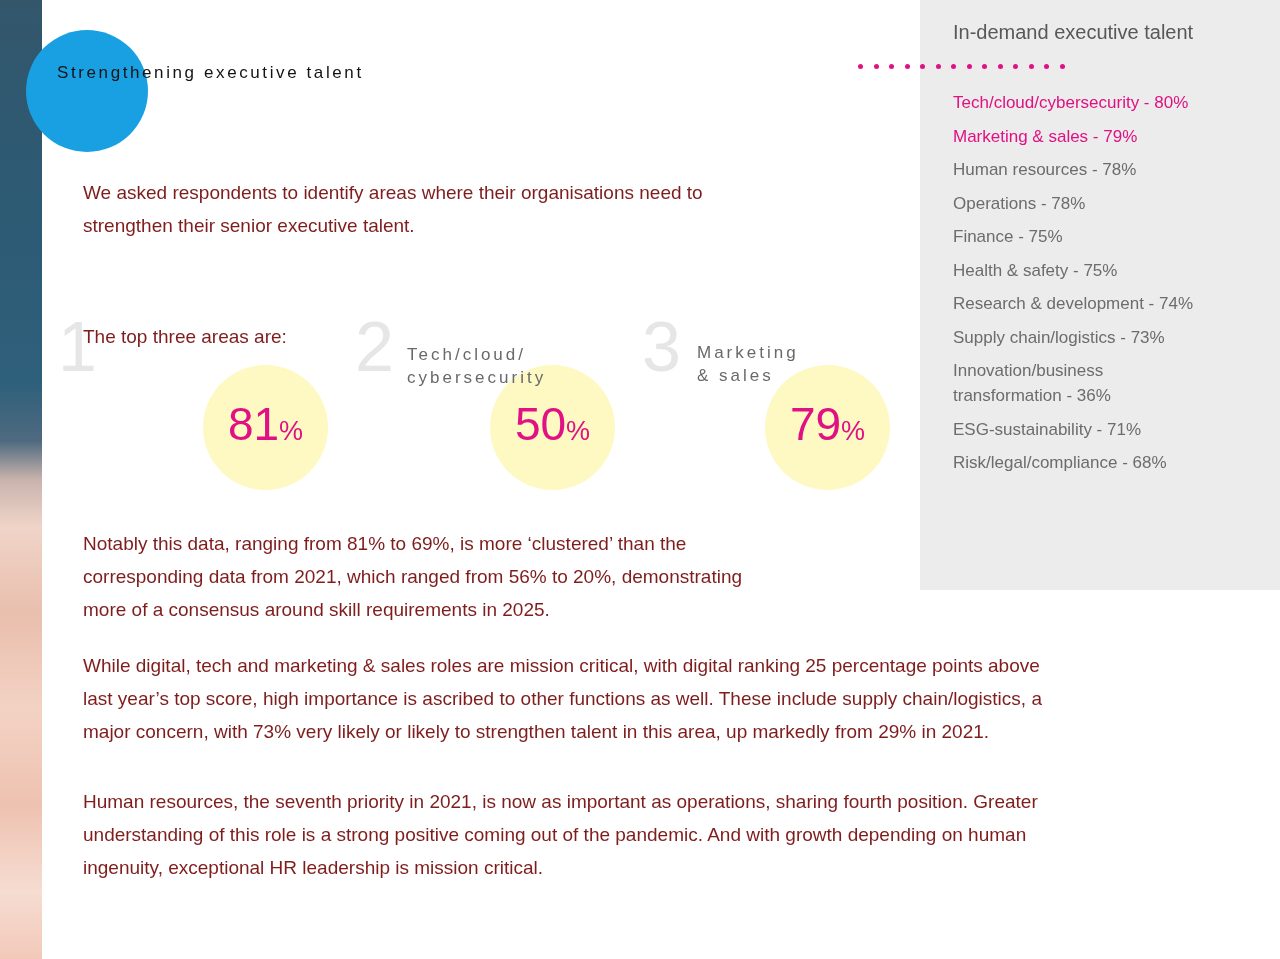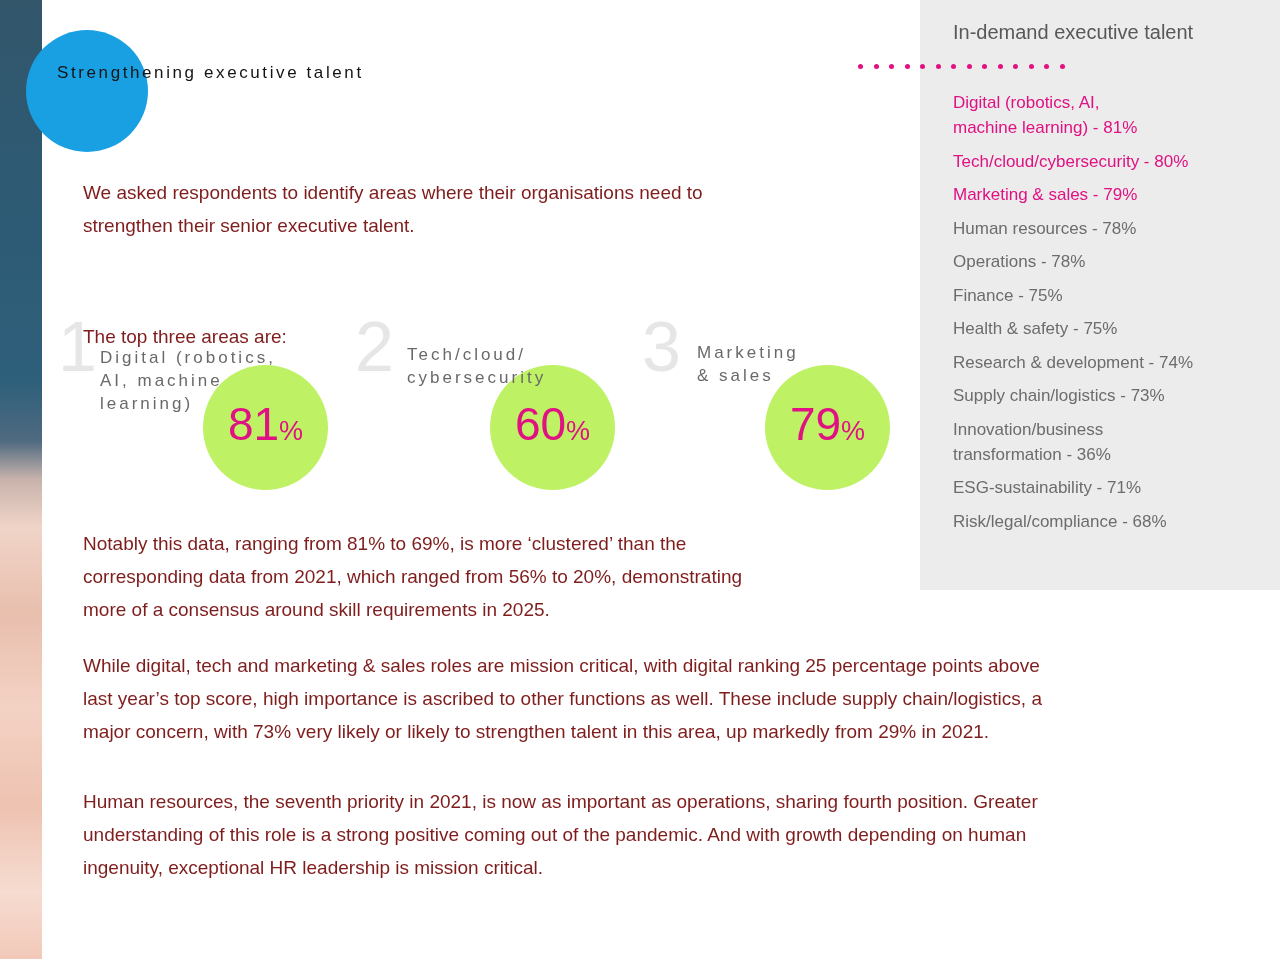--- a/index.html
+++ b/index.html
@@ -94,21 +94,21 @@
   }
   .sl-1 { left: 100px; top: 346px; }
   .sl-2 { left: 407px; top: 343px; }
   .sl-3 { left: 697px; top: 341px; }
 
   .stat-circle {
     position: absolute;
     top: 365px;
     width: 125px; height: 125px;
     border-radius: 50%;
-    background: #bef264;
+    background: #fef9c3;
     display: flex;
     align-items: center;
     justify-content: center;
     z-index: 2;
   }
   .sc-1 { left: 203px; }
   .sc-2 { left: 490px; }
   .sc-3 { left: 765px; }
 
   .stat-value {
@@ -173,32 +173,29 @@
 
   <div class="blue-circle"></div>
 
   <h1 class="page-title">Strengthening executive talent</h1>
 
   <p class="body-text p-intro">We asked respondents to identify areas where their organisations need to
 strengthen their senior executive talent.</p>
   <p class="body-text p-leadin">The top three areas are:</p>
 
   <div class="big-number bn-1">1</div>
-  <div class="stat-label sl-1">Digital (robotics,
-AI, machine
-learning)</div>
   <div class="stat-circle sc-1">
     <div class="stat-value"><span>81</span><span class="unit">%</span></div>
   </div>
 
   <div class="big-number bn-2">2</div>
   <div class="stat-label sl-2">Tech/cloud/
 cybersecurity</div>
   <div class="stat-circle sc-2">
-    <div class="stat-value"><span>60</span><span class="unit">%</span></div>
+    <div class="stat-value"><span>50</span><span class="unit">%</span></div>
   </div>
 
   <div class="big-number bn-3">3</div>
   <div class="stat-label sl-3">Marketing
 &amp; sales</div>
   <div class="stat-circle sc-3">
     <div class="stat-value"><span>79</span><span class="unit">%</span></div>
   </div>
 
   <p class="body-text p-notably">Notably this data, ranging from 81% to 69%, is more ‘clustered’ than the
@@ -223,22 +220,20 @@
       <span class="dot"></span>
       <span class="dot"></span>
       <span class="dot"></span>
       <span class="dot"></span>
       <span class="dot"></span>
       <span class="dot"></span>
       <span class="dot"></span>
       <span class="dot"></span>
     </div>
   <div class="in-demand-list">
-      <div class="sb-item pink">Digital (robotics, AI,
-machine learning) - 81%</div>
       <div class="sb-item pink">Tech/cloud/cybersecurity - 80%</div>
       <div class="sb-item pink">Marketing &amp; sales - 79%</div>
       <div class="sb-item">Human resources - 78%</div>
       <div class="sb-item">Operations - 78%</div>
       <div class="sb-item">Finance - 75%</div>
       <div class="sb-item">Health &amp; safety - 75%</div>
       <div class="sb-item">Research &amp; development  - 74%</div>
       <div class="sb-item">Supply chain/logistics - 73%</div>
       <div class="sb-item">Innovation/business
 transformation - 36%</div>

